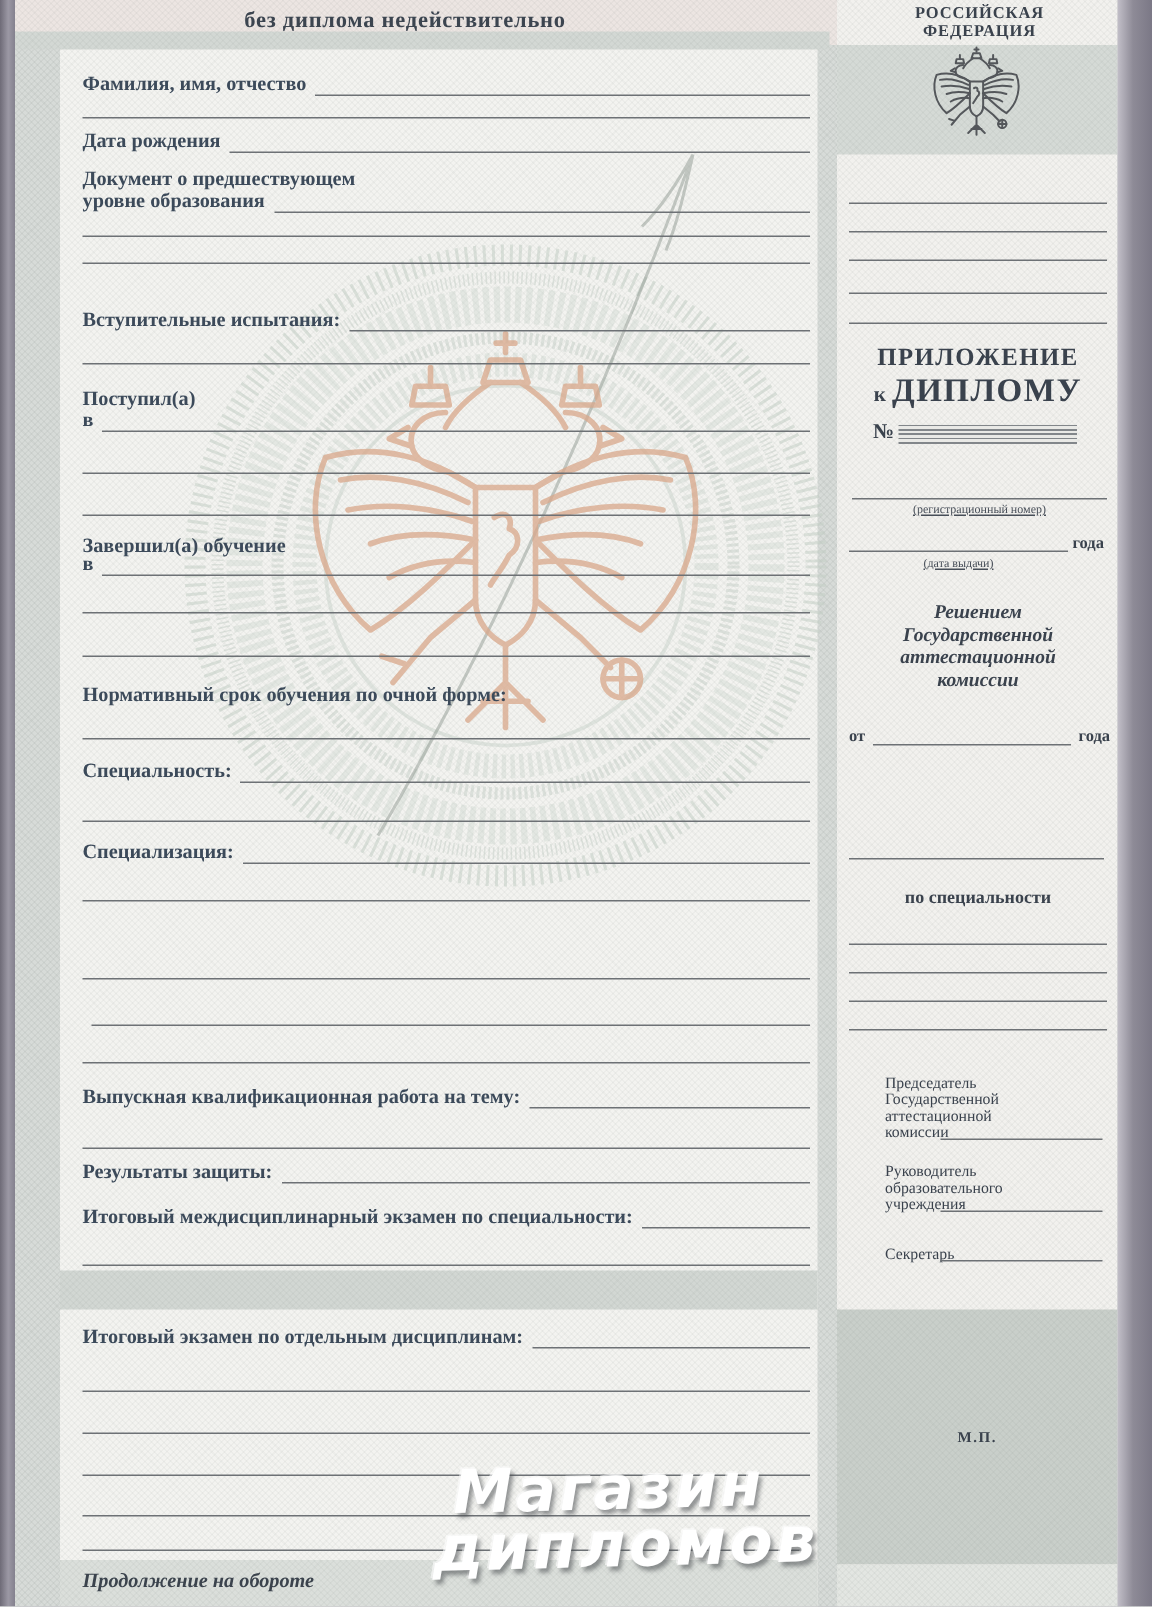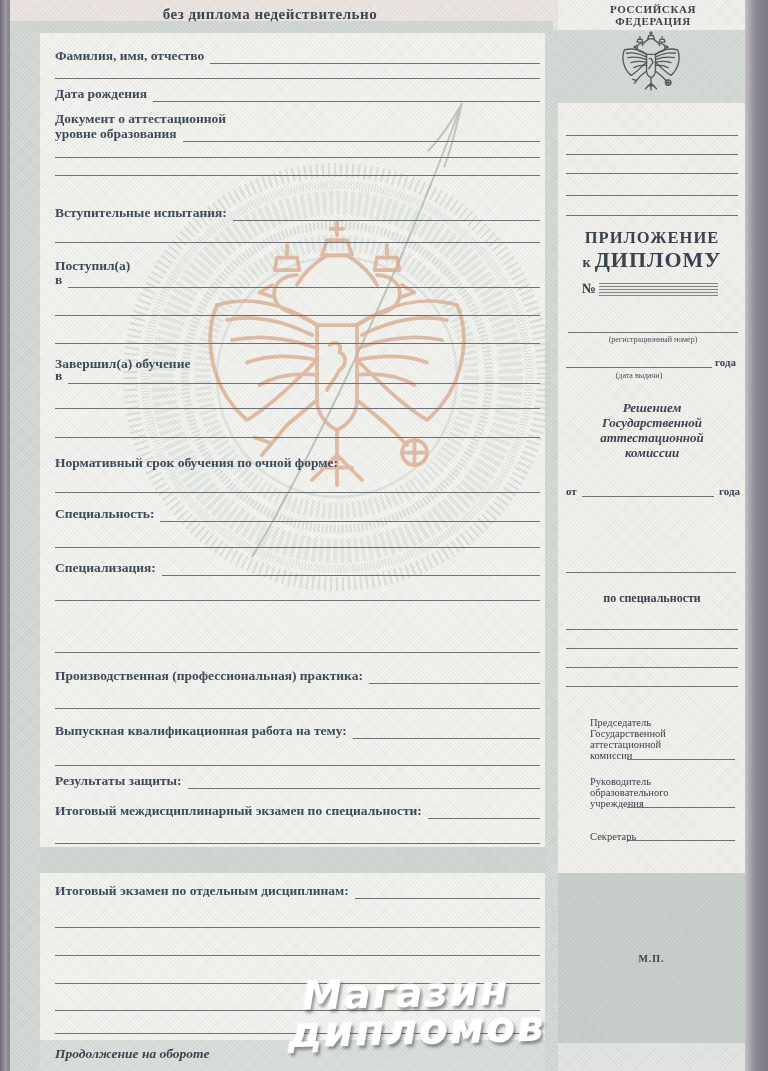--- a/index.html
+++ b/index.html
@@ -35,21 +35,21 @@
   .top-note{left:55px;top:6px;width:430px;text-align:center;color:#3c4550;font-weight:bold;font-size:15px;letter-spacing:.5px;}
   .rtext{color:#3a424d;}
   .country{left:565px;top:4px;width:176px;text-align:center;font-weight:bold;font-size:11px;line-height:11.5px;letter-spacing:.6px;color:#3a424d;}
 
   
   .lrow{position:absolute;left:55px;width:485px;height:16px;display:flex;align-items:flex-end;}
   .lrow .ln{flex:1;border-bottom:1px solid #6d7175;margin-left:6px;}
   .lfull{position:absolute;left:55px;width:485px;border-top:1px solid #6d7175;}
   .rline{position:absolute;border-top:1px solid #6d7175;}
 
-  .caption{position:absolute;font-size:8px;color:#474e58;text-align:center;}
+  .caption{position:absolute;font-size:8px;color:#474e58;text-align:center;text-decoration:underline;}
   .dec-block{left:566px;top:400px;width:172px;text-align:center;font-weight:bold;font-style:italic;font-size:13px;line-height:15px;color:#3a424d;}
   .sig{position:absolute;left:590px;font-weight:normal;font-size:10.5px;color:#3a424d;line-height:11px;white-space:nowrap;}
   .hatch-box{position:absolute;left:599px;top:283px;width:119px;height:13px;
     background:repeating-linear-gradient(0deg,#82868a 0 1px,#e9e9e6 1px 3px);}
   .wm{position:absolute;color:#fff;font-family:"DejaVu Sans",sans-serif;font-weight:bold;font-style:italic;
     letter-spacing:2px;text-shadow:2px 3px 3px rgba(70,72,76,.55), -1px -1px 0 rgba(255,255,255,.6);transform:rotate(-1.5deg);}
   .footer-note{left:55px;top:1046px;font-weight:bold;font-style:italic;font-size:13.5px;color:#3b434d;}
   .rosette{left:110px;top:95px;color:#c3cec5;}
   .emblem-small{left:617px;top:30px;color:#54575b;}
   .emblem-small use{stroke-width:2.4;}
@@ -125,21 +125,21 @@
 
   <div class="lrow" style="top:48px">
     <span class="lbl">Фамилия, имя, отчество</span>
       <span class="ln"></span>
   </div>
   <div class="lfull" style="top:78px"></div>
   <div class="lrow" style="top:86px">
     <span class="lbl">Дата рождения</span>
       <span class="ln"></span>
   </div>
-  <div class="abs lbl" style="left:55px;top:111px">Документ о аттестационной</div>
+  <div class="abs lbl" style="left:55px;top:111px">Документ о предшествующем</div>
   <div class="lrow" style="top:126px">
     <span class="lbl">уровне образования</span>
       <span class="ln"></span>
   </div>
   <div class="lfull" style="top:157px"></div>
   <div class="lfull" style="top:175px"></div>
 
   <div class="lrow" style="top:205px">
     <span class="lbl">Вступительные испытания:</span>
       <span class="ln"></span>
@@ -173,21 +173,20 @@
 
   <div class="lrow" style="top:560px">
     <span class="lbl">Специализация:</span>
       <span class="ln"></span>
   </div>
   <div class="lfull" style="top:600px"></div>
 
   <div class="lfull" style="top:652px"></div>
 
   <div class="lrow" style="top:668px">
-    <span class="lbl">Производственная (профессиональная) практика:</span>
       <span class="ln"></span>
   </div>
   <div class="lfull" style="top:708px"></div>
 
   <div class="lrow" style="top:723px">
     <span class="lbl">Выпускная квалификационная работа на тему:</span>
       <span class="ln"></span>
   </div>
   <div class="lfull" style="top:765px"></div>
 

